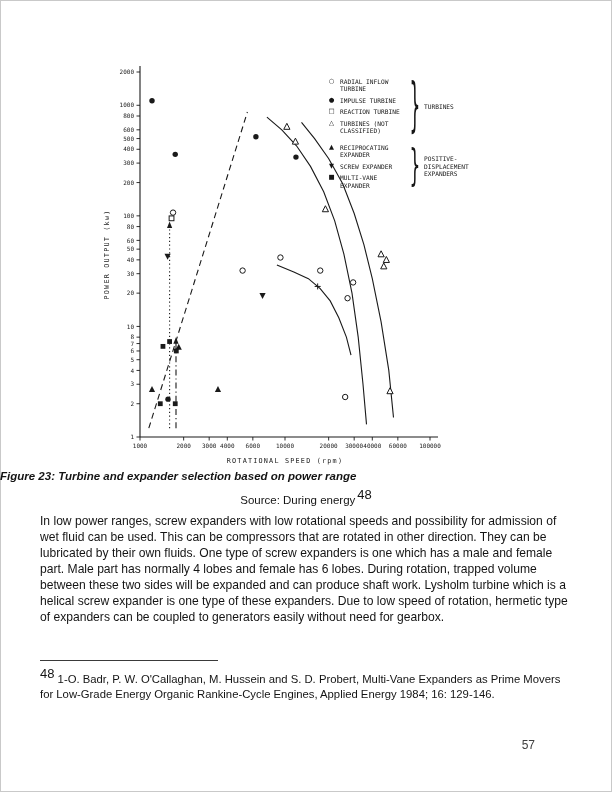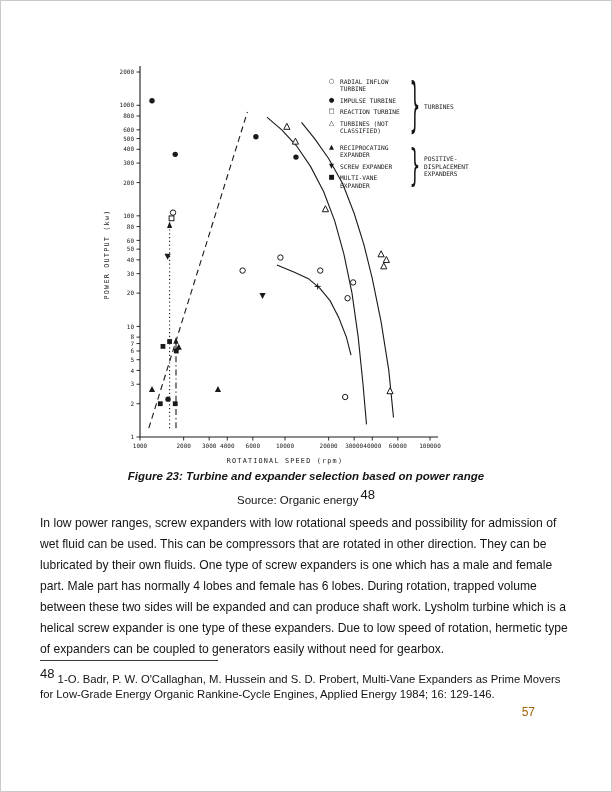--- a/index.html
+++ b/index.html
@@ -14,28 +14,28 @@
   .lg-group{display:flex;align-items:center}
   .lg-items{display:flex;flex-direction:column;gap:4px;width:82px}
   .lg-row{display:flex;gap:4px;align-items:flex-start}
   .lg-marker{flex:none;width:9px;text-align:center;font-family:"DejaVu Sans",sans-serif;font-size:6.5px;line-height:7.5px;color:#161616}
   .lg-label{font-family:"DejaVu Sans Mono",monospace;font-size:6.2px;line-height:1.2;white-space:pre-line;color:#161616}
   .lg-brace{flex:none;width:12px;text-align:center;font-family:"DejaVu Sans",sans-serif;color:#161616;font-size:17px;line-height:17px;transform-origin:center}
   .lg-brace.b1{transform:scaleY(3.4)}
   .lg-brace.b2{transform:scaleY(2.5)}
   .lg-glabel{font-family:"DejaVu Sans Mono",monospace;font-size:6.2px;line-height:1.25;white-space:pre-line;color:#161616;width:78px;margin-left:3px}
 
-  .caption{position:absolute;left:0;right:0;top:470px;text-align:center;font-size:11.5px;font-style:italic;font-weight:600;color:#141414}
+  .caption{position:absolute;left:0;right:0;top:470px;text-align:left;font-size:11.5px;font-style:italic;font-weight:600;color:#141414}
   .source{position:absolute;left:0;right:0;top:487px;text-align:center;font-size:11.5px;color:#141414}
   .source sup,.footnote sup{font-size:13px}
   .source sup{margin-left:2px}
-  .body-text{position:absolute;left:40px;top:513px;width:534px;font-size:12.1px;line-height:21px;margin:0;color:#141414}
+  .body-text{position:absolute;left:40px;top:513px;width:534px;font-size:12.1px;line-height:16px;margin:0;color:#141414}
   .footnote-sep{position:absolute;left:40px;top:660px;width:178px;height:0;border-top:1px solid #3a3a3a}
   .footnote{position:absolute;left:40px;top:666px;width:534px;font-size:11.3px;line-height:15px;color:#141414}
-  .page-number{position:absolute;right:77px;top:705px;font-size:12px;color:#a16207}
+  .page-number{position:absolute;right:77px;top:738px;font-size:12px;color:#404040}
 </style>
 </head>
 <body>
 
 <div class="page">
 
   <div class="figure-area">
     <svg id="chart-svg" width="380" height="415">
         <line x1="45" y1="8" x2="45" y2="379" stroke="#1a1a1a" stroke-width="1.1"></line>
         <line x1="45" y1="379" x2="343" y2="379" stroke="#1a1a1a" stroke-width="1.1"></line>
@@ -200,21 +200,21 @@
         <div class="lg-glabel">POSITIVE-
 DISPLACEMENT
 EXPANDERS</div>
       </div>
     </div>
   </div>
 
   <div class="caption">Figure 23: Turbine and expander selection based on power range</div>
 
   <div class="source">
-    <span>Source: Organic energy</span><sup>48</sup>
+    <span>Source: During energy</span><sup>48</sup>
   </div>
 
   <p class="body-text">In low power ranges, screw expanders with low rotational speeds and possibility for admission of wet fluid can be used. This can be compressors that are rotated in other direction. They can be lubricated by their own fluids. One type of screw expanders is one which has a male and female part. Male part has normally 4 lobes and female has 6 lobes. During rotation, trapped volume between these two sides will be expanded and can produce shaft work. Lysholm turbine which is a helical screw expander is one type of these expanders. Due to low speed of rotation, hermetic type of expanders can be coupled to generators easily without need for gearbox.</p>
 
   <div class="footnote-sep"></div>
 
   <div class="footnote">
     <sup>48</sup> <span>1-O. Badr, P. W. O'Callaghan, M. Hussein and S. D. Probert, Multi-Vane Expanders as Prime Movers for Low-Grade Energy Organic Rankine-Cycle Engines, Applied Energy 1984; 16: 129-146.</span>
   </div>
 

